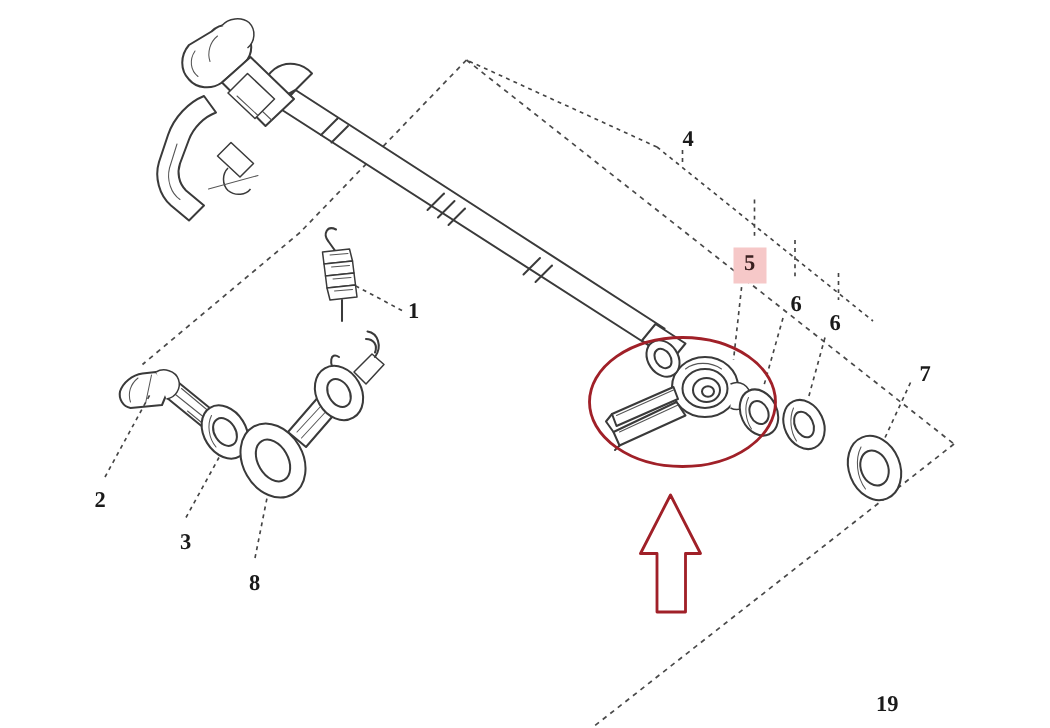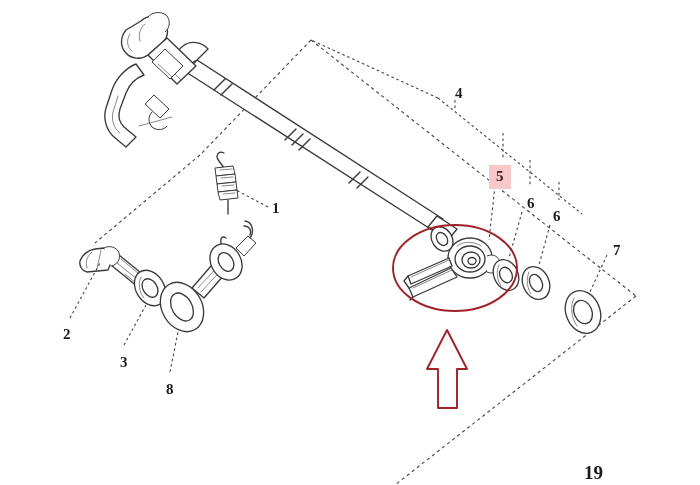--- a/index.html
+++ b/index.html
@@ -36,21 +36,21 @@
     letter-spacing: 0px;
     white-space: nowrap;
     user-select: none;
   }
   .callout-label.highlighted {
     background: #f6c8c8;
     padding: 4px 7px 5px 7px;
     color: #3a2020;
   }
   .callout-label.bottom-index {
-    font-size: 19px;
+    font-size: 15px;
     text-align: center;
   }
 </style>
 </head>
 <body>
 
 <div id="diagram-root">
 
   <svg id="parts-svg" viewBox="0 0 700 485" xmlns="http://www.w3.org/2000/svg">
 

